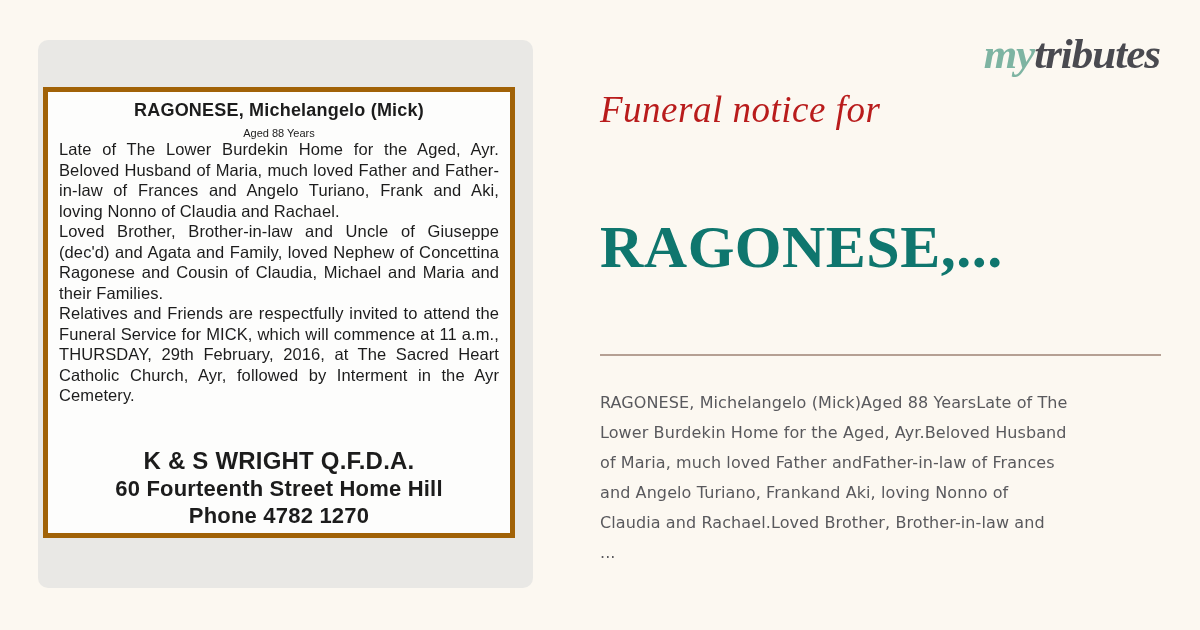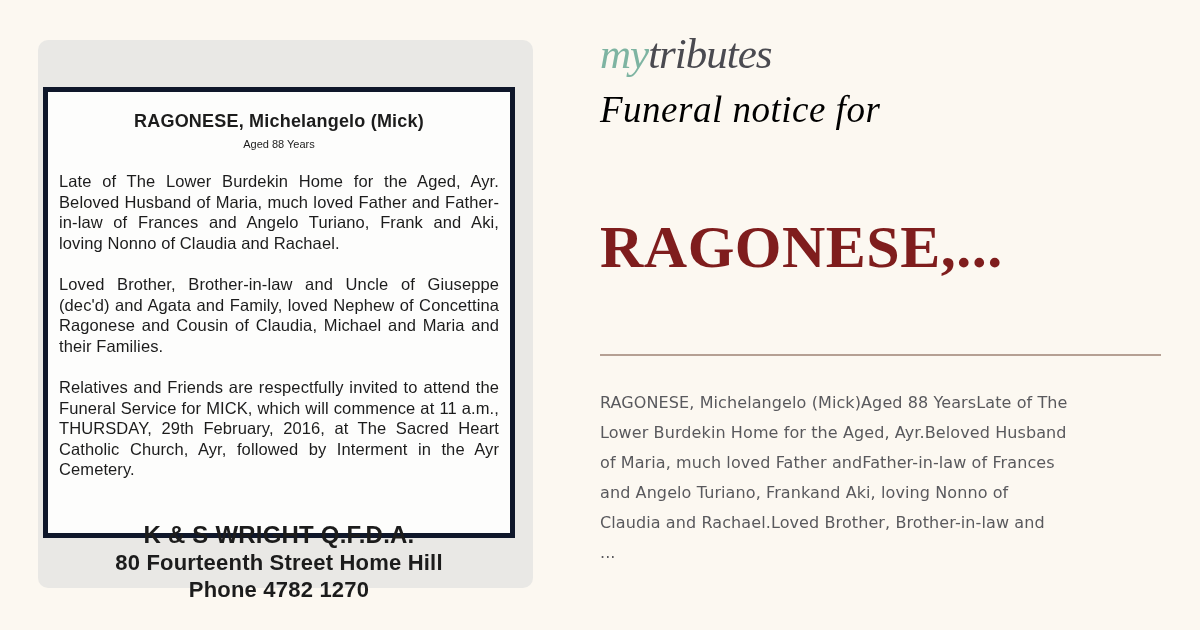--- a/index.html
+++ b/index.html
@@ -16,42 +16,42 @@
     position: absolute;
     left: 38px; top: 40px;
     width: 495px; height: 548px;
     background: #E9E8E5;
     border-radius: 10px;
   }
   .clipping {
     position: absolute;
     left: 5px; top: 47px; right: 18px; bottom: 50px;
     background: #FDFDFC;
-    border: 5px solid #0f172a;
-    padding: 17px 11px 8px 11px;
+    border: 5px solid #a16207;
+    padding: 6px 11px 8px 11px;
     color: #1C1C1C;
     font-family: "Liberation Sans", sans-serif;
   }
   .clip-title {
     font-size: 18px;
     font-weight: bold;
     text-align: center;
     letter-spacing: 0.2px;
     margin-top: 2px;
   }
   .clip-age {
     font-size: 11px;
     text-align: center;
     margin-top: 6px;
   }
   .clip-para {
     font-size: 16.5px;
     line-height: 20.5px;
     text-align: justify;
-    margin-top: 21px;
+    margin-top: 0;
     letter-spacing: 0.1px;
   }
   .clip-director { margin-top: 20px; text-align: center; }
   .clip-director-name {
     font-size: 24px;
     font-weight: bold;
     line-height: 28px;
     letter-spacing: 0.2px;
     margin-top: 41px;
   }
@@ -61,49 +61,50 @@
     font-weight: bold;
     line-height: 27px;
     letter-spacing: 0.2px;
   }
 
   
   .logo {
     position: absolute;
     left: 600px; top: 30px;
     width: 560px;
+    text-align: right;
     font-family: "Liberation Serif", serif;
     font-style: italic;
-    font-weight: normal;
+    font-weight: bold;
     font-size: 43px;
     letter-spacing: -1px;
     line-height: 48px;
     white-space: nowrap;
   }
   .logo .logo-my { color: #7EB4A2; }
   .logo .logo-tributes { color: #4A4A50; }
 
   .eyebrow {
     position: absolute;
     left: 600px; top: 88px;
     font-family: "Liberation Serif", serif;
     font-style: italic;
     font-size: 37px;
-    color: #000000;
+    color: #b91c1c;
     letter-spacing: 0.5px;
     text-align: right;
   }
 
   .page-title {
     position: absolute;
     left: 600px; top: 213px;
     font-family: "Liberation Serif", serif;
     font-weight: bold;
     font-size: 60px;
-    color: #7f1d1d;
+    color: #0f766e;
     letter-spacing: 0.5px;
     white-space: nowrap;
   }
 
   .divider {
     position: absolute;
     left: 600px; top: 354px;
     width: 561px; height: 2px;
     background: #B5A094;
   }
@@ -125,21 +126,21 @@
 
 <div class="scan-card">
   <div class="clipping">
     <div class="clip-title">RAGONESE, Michelangelo (Mick)</div>
     <div class="clip-age">Aged 88 Years</div>
     <p class="clip-para">Late of The Lower Burdekin Home for the Aged, Ayr. Beloved Husband of Maria, much loved Father and Father-in-law of Frances and Angelo Turiano, Frank and Aki, loving Nonno of Claudia and Rachael.</p>
     <p class="clip-para">Loved Brother, Brother-in-law and Uncle of Giuseppe (dec'd) and Agata and Family, loved Nephew of Concettina Ragonese and Cousin of Claudia, Michael and Maria and their Families.</p>
     <p class="clip-para">Relatives and Friends are respectfully invited to attend the Funeral Service for MICK, which will commence at 11 a.m., THURSDAY, 29th February, 2016, at The Sacred Heart Catholic Church, Ayr, followed by Interment in the Ayr Cemetery.</p>
     <div class="clip-director">
       <div class="clip-director-name">K &amp; S WRIGHT Q.F.D.A.</div>
-      <div class="clip-director-address">80 Fourteenth Street Home Hill</div>
+      <div class="clip-director-address">60 Fourteenth Street Home Hill</div>
       <div class="clip-director-phone">Phone 4782 1270</div>
     </div>
   </div>
 </div>
 
 <div class="logo">
   <span class="logo-my">my</span><span class="logo-tributes">tributes</span>
 </div>
 
 <div class="eyebrow">Funeral notice for</div>

